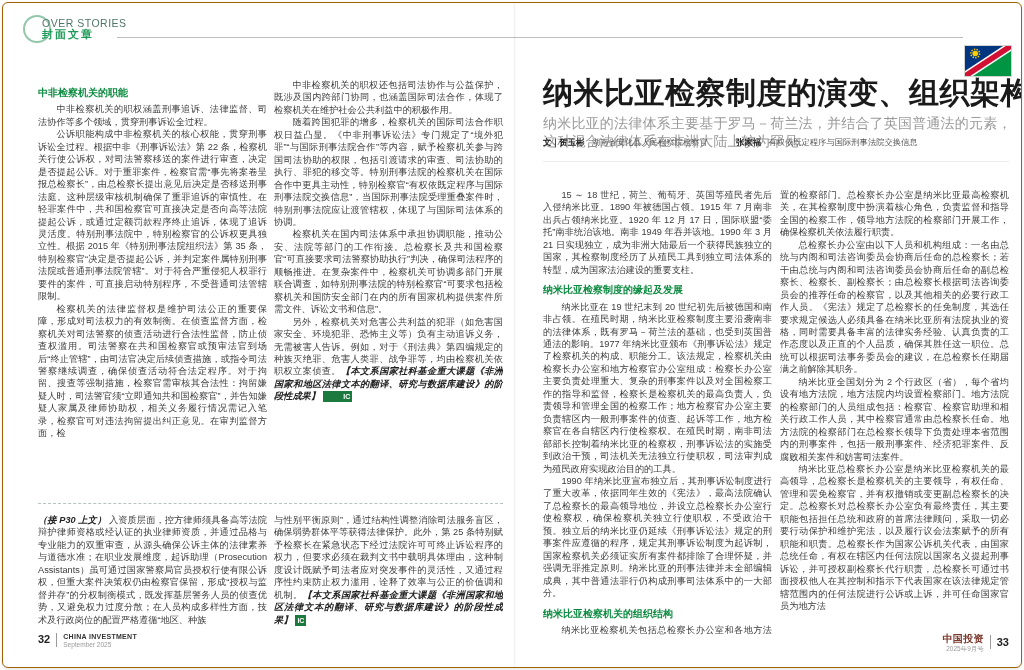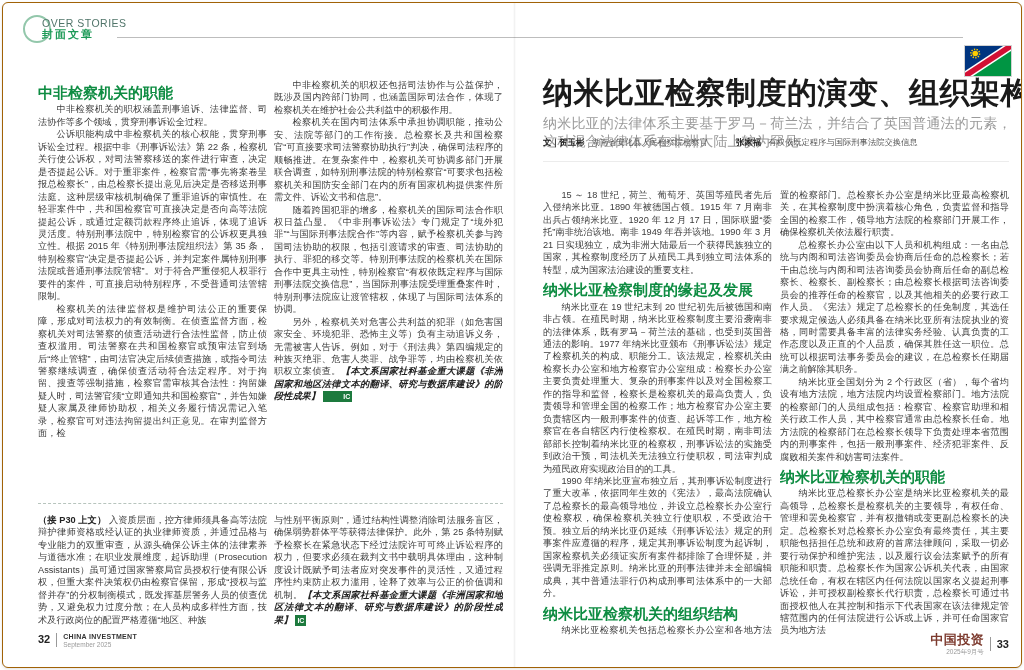--- a/index.html
+++ b/index.html
@@ -17,22 +17,22 @@
   .logo-bottom{font-size:11px;font-weight:bold;color:#1d9a57;letter-spacing:2px;}
   .header-rule{position:absolute;left:114px;top:34px;width:846px;height:1px;background:#bdbdbd;}
   .flag{position:absolute;left:961px;top:42px;width:48px;height:32px;border:1px solid #d2d2d2;box-sizing:border-box;}
   .flag svg{display:block;width:100%;height:100%;}
 
   
   .col{position:absolute;overflow:hidden;font-size:9.2px;line-height:12.45px;color:#3c3c3c;
        text-align:justify;text-justify:inter-ideograph;}
   .para{margin:0;}
   .para.ind{text-indent:2em;}
-  .col-head{font-size:15px;color:#0e8c42;margin:8px 0 4px 0;font-weight:bold;}
-  .lead{font-weight:bold;color:#222;}
+  .col-head{font-size:10px;color:#0e8c42;margin:8px 0 4px 0;font-weight:bold;}
+  .lead{font-weight:bold;font-style:italic;color:#222;}
   .credit{font-weight:bold;font-style:italic;color:#222;}
   .endmark{display:inline-block;background:#1d7a3e;color:#fff;font-size:7px;font-weight:bold;
            font-style:normal;line-height:9px;padding:1px 2px;margin-left:3px;vertical-align:baseline;}
 
   
   .lp-col1{left:35px;top:76px;width:229px;height:421px;}
   .lp-col2{left:271px;top:76px;width:229px;height:421px;}
   .divider{position:absolute;left:35px;top:500px;width:465px;border-top:1px dashed #b7c4bd;}
   .lp-bot1{left:35px;top:511px;width:229px;height:112px;}
   .lp-bot2{left:271px;top:511px;width:229px;height:112px;}
@@ -51,21 +51,21 @@
 
   
   .lp-footer{position:absolute;left:35px;top:630px;display:flex;align-items:flex-start;}
   .pageno{font-size:11px;font-weight:bold;color:#222;}
   .foot-bar{width:1px;height:14px;background:#999;margin:0 6px;}
   .foot-stack{line-height:1.15;}
   .foot-mag{font-size:7px;font-weight:bold;color:#333;letter-spacing:.3px;}
   .foot-issue{font-size:6.5px;color:#9a9a9a;}
   .rp-footer{position:absolute;left:860px;top:630px;width:146px;display:flex;align-items:center;justify-content:flex-end;}
   .foot-stack.right{text-align:right;}
-  .foot-mag.cn{color:#7c3a2e;font-size:13px;}
+  .foot-mag.cn{color:#7c3a2e;font-size:10px;}
 </style>
 </head>
 <body>
 
 <div class="spread">
 
   <div class="logo">
     <span class="logo-c"></span>
     <span class="logo-txt">
       <div class="logo-top">OVER STORIES</div>
@@ -88,22 +88,22 @@
   <div class="fold"></div>
 
   <div class="col lp-col1">
       <h3 class="col-head">中非检察机关的职能</h3>
       <p class="para ind">中非检察机关的职权涵盖刑事追诉、法律监督、司法协作等多个领域，贯穿刑事诉讼全过程。</p>
       <p class="para ind">公诉职能构成中非检察机关的核心权能，贯穿刑事诉讼全过程。根据中非《刑事诉讼法》第 22 条，检察机关行使公诉权，对司法警察移送的案件进行审查，决定是否提起公诉。对于重罪案件，检察官需“事先将案卷呈报总检察长”，由总检察长提出意见后决定是否移送刑事法庭。这种层级审核机制确保了重罪追诉的审慎性。在轻罪案件中，共和国检察官可直接决定是否向高等法院提起公诉，或通过定额罚款程序终止追诉，体现了追诉灵活度。特别刑事法院中，特别检察官的公诉权更具独立性。根据 2015 年《特别刑事法院组织法》第 35 条，特别检察官“决定是否提起公诉，并判定案件属特别刑事法院或普通刑事法院管辖”。对于符合严重侵犯人权罪行要件的案件，可直接启动特别程序，不受普通司法管辖限制。</p>
       <p class="para ind">检察机关的法律监督权是维护司法公正的重要保障，形成对司法权力的有效制衡。在侦查监督方面，检察机关对司法警察的侦查活动进行合法性监督，防止侦查权滥用。司法警察在共和国检察官或预审法官到场后“终止管辖”，由司法官决定后续侦查措施，或指令司法警察继续调查，确保侦查活动符合法定程序。对于拘留、搜查等强制措施，检察官需审核其合法性：拘留嫌疑人时，司法警官须“立即通知共和国检察官”，并告知嫌疑人家属及律师协助权，相关义务履行情况需记入笔录，检察官可对违法拘留提出纠正意见。在审判监督方面，检</p>
     </div>
   <div class="col lp-col2">
       <p class="para ind">中非检察机关的职权还包括司法协作与公益保护，既涉及国内跨部门协同，也涵盖国际司法合作，体现了检察机关在维护社会公共利益中的积极作用。</p>
+      <p class="para ind">随着跨国犯罪的增多，检察机关的国际司法合作职权日益凸显。《中非刑事诉讼法》专门规定了“境外犯罪”“与国际刑事法院合作”等内容，赋予检察机关参与跨国司法协助的权限，包括引渡请求的审查、司法协助的执行、罪犯的移交等。特别刑事法院的检察机关在国际合作中更具主动性，特别检察官“有权依既定程序与国际刑事法院交换信息”，当国际刑事法院受理重叠案件时，特别刑事法院应让渡管辖权，体现了与国际司法体系的协调。</p>
       <p class="para ind">检察机关在国内司法体系中承担协调职能，推动公安、法院等部门的工作衔接。总检察长及共和国检察官“可直接要求司法警察协助执行”判决，确保司法程序的顺畅推进。在复杂案件中，检察机关可协调多部门开展联合调查，如特别刑事法院的特别检察官“可要求包括检察机关和国防安全部门在内的所有国家机构提供案件所需文件、诉讼文书和信息”。</p>
-      <p class="para ind">随着跨国犯罪的增多，检察机关的国际司法合作职权日益凸显。《中非刑事诉讼法》专门规定了“境外犯罪”“与国际刑事法院合作”等内容，赋予检察机关参与跨国司法协助的权限，包括引渡请求的审查、司法协助的执行、罪犯的移交等。特别刑事法院的检察机关在国际合作中更具主动性，特别检察官“有权依既定程序与国际刑事法院交换信息”，当国际刑事法院受理重叠案件时，特别刑事法院应让渡管辖权，体现了与国际司法体系的协调。</p>
       <p class="para ind">另外，检察机关对危害公共利益的犯罪（如危害国家安全、环境犯罪、恐怖主义等）负有主动追诉义务，无需被害人告诉。例如，对于《刑法典》第四编规定的种族灭绝罪、危害人类罪、战争罪等，均由检察机关依职权立案侦查。<span class="credit">【本文系国家社科基金重大课题《非洲国家和地区法律文本的翻译、研究与数据库建设》的阶段性成果】</span><span class="endmark">IC</span></p>
     </div>
   <div class="divider"></div>
   <div class="col lp-bot1">
       <p class="para"><span class="lead">（接 P30 上文）</span> 入资质层面，控方律师须具备高等法院辩护律师资格或经认证的执业律师资质，并通过品格与专业能力的双重审查，从源头确保公诉主体的法律素养与道德水准；在职业发展维度，起诉助理（Prosecution Assistants）虽可通过国家警察局官员授权行使有限公诉权，但重大案件决策权仍由检察官保留，形成“授权与监督并存”的分权制衡模式，既发挥基层警务人员的侦查优势，又避免权力过度分散；在人员构成多样性方面，技术及行政岗位的配置严格遵循“地区、种族</p>
     </div>
   <div class="col lp-bot2">
       <p class="para">与性别平衡原则”，通过结构性调整消除司法服务盲区，确保弱势群体平等获得法律保护。此外，第 25 条特别赋予检察长在紧急状态下经过法院许可可终止诉讼程序的权力，但要求必须在裁判文书中载明具体理由，这种制度设计既赋予司法者应对突发事件的灵活性，又通过程序性约束防止权力滥用，诠释了效率与公正的价值调和机制。<span class="credit">【本文系国家社科基金重大课题《非洲国家和地区法律文本的翻译、研究与数据库建设》的阶段性成果】</span><span class="endmark">IC</span></p>
     </div>
 
@@ -131,21 +131,20 @@
       <h3 class="col-head">纳米比亚检察制度的缘起及发展</h3>
       <p class="para ind">纳米比亚在 19 世纪末到 20 世纪初先后被德国和南非占领。在殖民时期，纳米比亚检察制度主要沿袭南非的法律体系，既有罗马－荷兰法的基础，也受到英国普通法的影响。1977 年纳米比亚颁布《刑事诉讼法》规定了检察机关的构成、职能分工。该法规定，检察机关由检察长办公室和地方检察官办公室组成：检察长办公室主要负责处理重大、复杂的刑事案件以及对全国检察工作的指导和监督，检察长是检察机关的最高负责人，负责领导和管理全国的检察工作；地方检察官办公室主要负责辖区内一般刑事案件的侦查、起诉等工作，地方检察官在各自辖区内行使检察权。在殖民时期，南非司法部部长控制着纳米比亚的检察权，刑事诉讼法的实施受到政治干预，司法机关无法独立行使职权，司法审判成为殖民政府实现政治目的的工具。</p>
       <p class="para ind">1990 年纳米比亚宣布独立后，其刑事诉讼制度进行了重大改革，依据同年生效的《宪法》，最高法院确认了总检察长的最高领导地位，并设立总检察长办公室行使检察权，确保检察机关独立行使职权，不受政治干预。独立后的纳米比亚仍延续《刑事诉讼法》规定的刑事案件应遵循的程序，规定其刑事诉讼制度为起诉制，国家检察机关必须证实所有案件都排除了合理怀疑，并强调无罪推定原则。纳米比亚的刑事法律并未全部编辑成典，其中普通法罪行仍构成刑事司法体系中的一大部分。</p>
       <h3 class="col-head">纳米比亚检察机关的组织结构</h3>
       <p class="para ind">纳米比亚检察机关包括总检察长办公室和各地方法院内设</p>
     </div>
   <div class="col rp-col2">
       <p class="para">置的检察部门。总检察长办公室是纳米比亚最高检察机关，在其检察制度中扮演着核心角色，负责监督和指导全国的检察工作，领导地方法院的检察部门开展工作，确保检察机关依法履行职责。</p>
       <p class="para ind">总检察长办公室由以下人员和机构组成：一名由总统与内阁和司法咨询委员会协商后任命的总检察长；若干由总统与内阁和司法咨询委员会协商后任命的副总检察长、检察长、副检察长；由总检察长根据司法咨询委员会的推荐任命的检察官，以及其他相关的必要行政工作人员。《宪法》规定了总检察长的任免制度，其选任要求规定候选人必须具备在纳米比亚所有法院执业的资格，同时需要具备丰富的法律实务经验、认真负责的工作态度以及正直的个人品质，确保其胜任这一职位。总统可以根据司法事务委员会的建议，在总检察长任期届满之前解除其职务。</p>
       <p class="para ind">纳米比亚全国划分为 2 个行政区（省），每个省均设有地方法院，地方法院内均设置检察部门。地方法院的检察部门的人员组成包括：检察官、检察官助理和相关行政工作人员，其中检察官通常由总检察长任命。地方法院的检察部门在总检察长领导下负责处理本省范围内的刑事案件，包括一般刑事案件、经济犯罪案件、反腐败相关案件和妨害司法案件。</p>
-      <h3 class="col-head">纳米比亚检察机关的职能</h3>
       <p class="para ind">纳米比亚总检察长办公室是纳米比亚检察机关的最高领导，总检察长是检察机关的主要领导，有权任命、管理和罢免检察官，并有权撤销或变更副总检察长的决定。总检察长对总检察长办公室负有最终责任，其主要职能包括担任总统和政府的首席法律顾问，采取一切必要行动保护和维护宪法，以及履行议会法案赋予的所有职能和职责。总检察长作为国家公诉机关代表，由国家总统任命，有权在辖区内任何法院以国家名义提起刑事诉讼，并可授权副检察长代行职责，总检察长可通过书面授权他人在其控制和指示下代表国家在该法律规定管辖范围内的任何法院进行公诉或上诉，并可任命国家官员为地方法</p>
     </div>
 
   <div class="rp-footer">
     <span class="foot-stack right">
       <div class="foot-mag cn">中国投资</div>
       <div class="foot-issue">2025年9月号</div>
     </span>
     <span class="foot-bar"></span>
     <span class="pageno">33</span>

